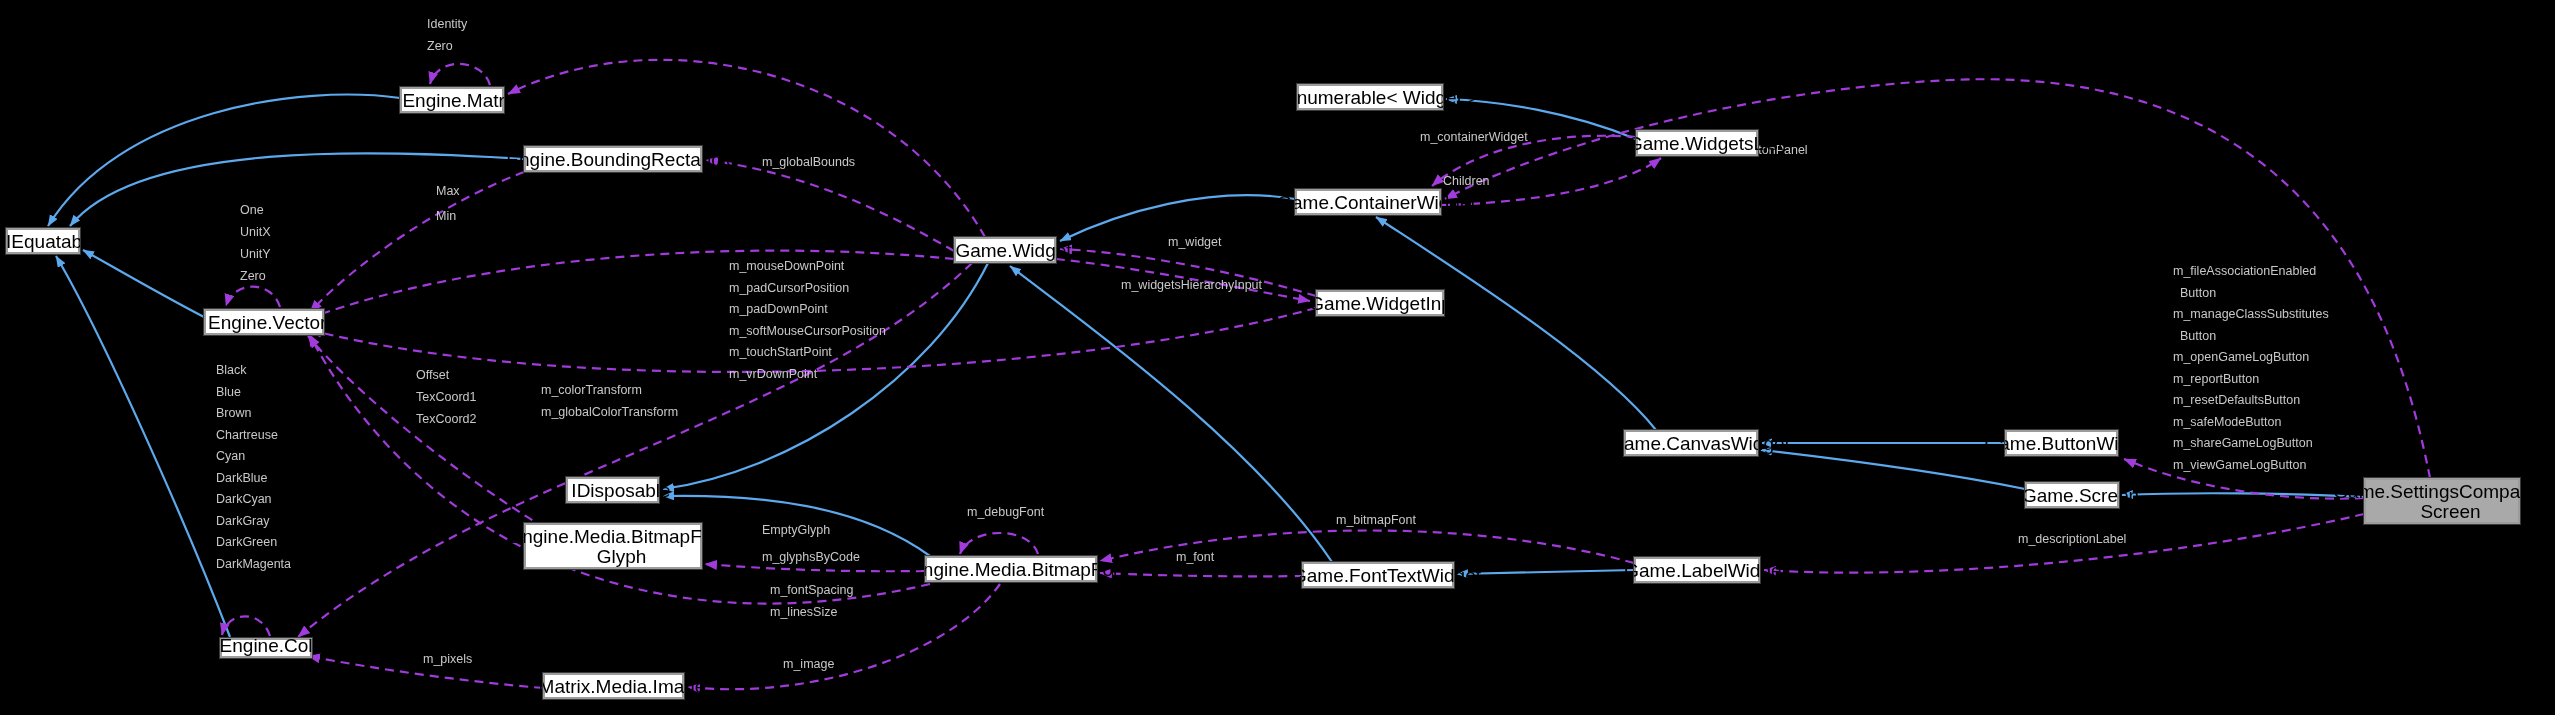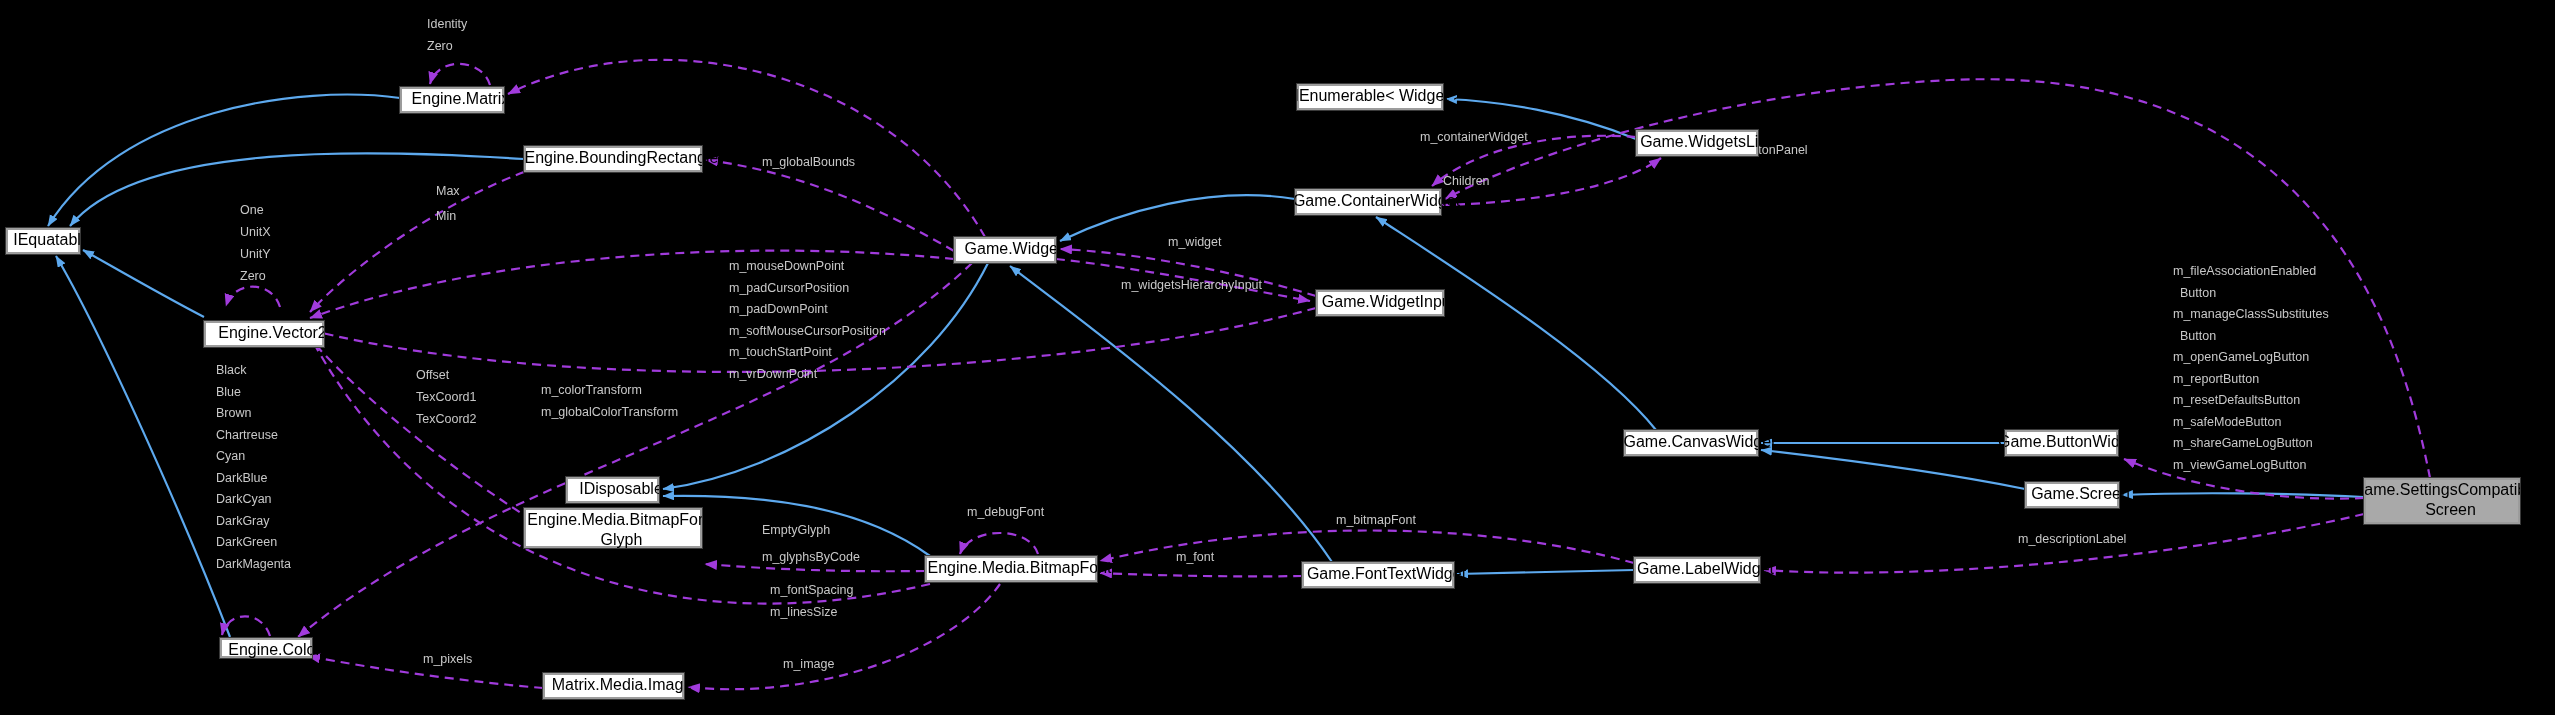--- a/index.html
+++ b/index.html
@@ -8,22 +8,22 @@
     --highlighted-node-fill:#a9a9a9; --edge-label-text:#c8c8c8;
   }
   html,body{margin:0;padding:0;background:var(--background);}
   #canvas{position:relative;width:2555px;height:715px;background:var(--background);
           font-family:"Liberation Sans", sans-serif;overflow:hidden;}
   #edges{position:absolute;left:0;top:0;}
   .eb{stroke:var(--inheritance-edge);stroke-width:2.2;fill:none;}
   .em{stroke:var(--usage-edge);stroke-width:2.2;fill:none;stroke-dasharray:9 6;}
   .fill-blue{fill:var(--inheritance-edge);}
   .fill-mag{fill:var(--usage-edge);}
-  .node{position:absolute;display:flex;flex-direction:column;justify-content:flex-start;align-items:center;
-        background:var(--node-fill);color:var(--node-text);font-size:16px;text-align:center;
+  .node{position:absolute;display:flex;flex-direction:column;justify-content:flex-end;align-items:center;
+        background:var(--node-fill);color:var(--node-text);font-size:19px;text-align:center;
         border:2px solid var(--node-border);outline:1px solid #3a3a3a;box-sizing:border-box;z-index:2;padding-left:17px;}
   .node span{display:block;line-height:20px;white-space:nowrap;}
   .node.hl{background:var(--highlighted-node-fill);}
   .elabel{position:absolute;color:var(--edge-label-text);font-size:12.5px;white-space:pre;z-index:1;}
   .elabel span{display:block;line-height:21.5px;}
   .lh22 span{line-height:22px;} .lh24 span{line-height:24px;} .lh25 span{line-height:25px;}
   .lh27 span{line-height:27px;}
 </style>
 </head>
 <body>
@@ -83,30 +83,30 @@
 
   <div class="node" style="left:6px;top:228px;width:74px;height:26px">
       <span>IEquatable</span>
     </div>
   <div class="node" style="left:400px;top:87px;width:104px;height:26px">
       <span>Engine.Matrix</span>
     </div>
   <div class="node" style="left:524px;top:146px;width:178px;height:26px">
       <span>Engine.BoundingRectangle</span>
     </div>
-  <div class="node" style="left:204px;top:321px;width:120px;height:26px">
+  <div class="node" style="left:204px;top:309px;width:120px;height:26px">
       <span>Engine.Vector2</span>
     </div>
   <div class="node" style="left:220px;top:638px;width:92px;height:20px">
       <span>Engine.Color</span>
     </div>
   <div class="node" style="left:543px;top:673px;width:141px;height:26px">
       <span>Matrix.Media.Image</span>
     </div>
-  <div class="node" style="left:524px;top:508px;width:178px;height:40px">
+  <div class="node" style="left:524px;top:523px;width:178px;height:46px">
       <span>Engine.Media.BitmapFont.</span>
       <span>Glyph</span>
     </div>
   <div class="node" style="left:566px;top:477px;width:93px;height:26px">
       <span>IDisposable</span>
     </div>
   <div class="node" style="left:925px;top:556px;width:172px;height:26px">
       <span>Engine.Media.BitmapFont</span>
     </div>
   <div class="node" style="left:954px;top:237px;width:102px;height:26px">

